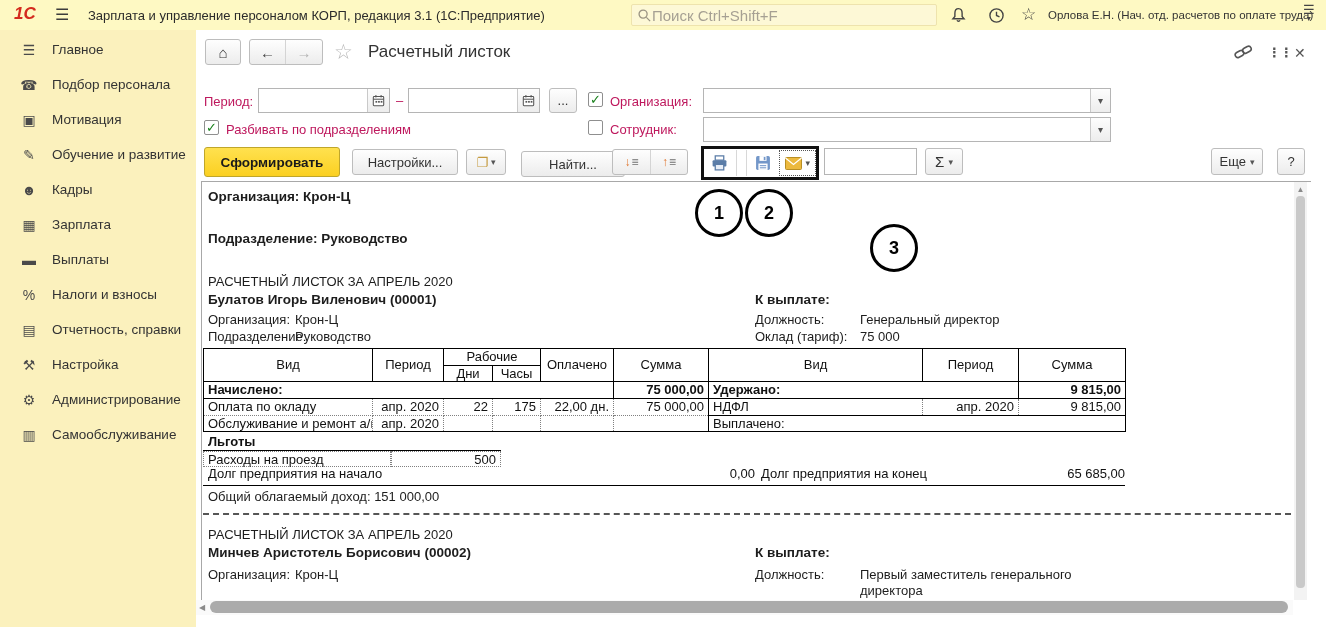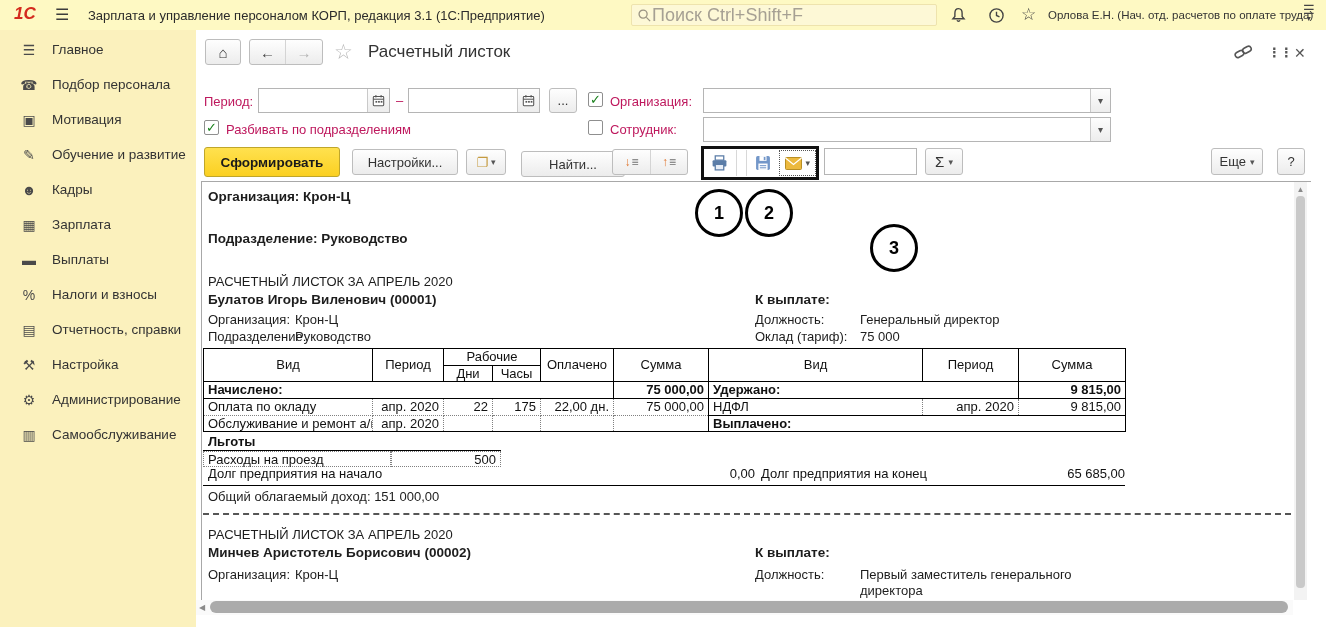--- a/index.html
+++ b/index.html
@@ -7,21 +7,21 @@
   body { font-family:"Liberation Sans","DejaVu Sans",sans-serif; background:#fff; }
   #screen { position:relative; width:1326px; height:627px; overflow:hidden; background:#fff; }
   .abs { position:absolute; }
 
   
   .topbar { left:0; top:0; width:1326px; height:30px; background:#fef9c3; }
   .logo { left:14px; top:4px; font-size:17px; font-weight:bold; font-style:italic; color:#d42b1e; }
   .hamburger { left:55px; top:5px; font-size:16px; color:#3c3c3c; cursor:pointer; }
   .app-title { left:88px; top:8px; font-size:13px; color:#2b2b2b; white-space:nowrap; }
   .search { left:631px; top:4px; width:306px; height:22px; background:#fdf8d6; border:1px solid #eee3ad; border-radius:2px; display:flex; align-items:center; padding-left:5px; }
-  .search input { border:none; outline:none; background:transparent; font-size:18px; color:#555; width:260px; font-family:inherit; }
+  .search input { border:none; outline:none; background:transparent; font-size:15px; color:#555; width:260px; font-family:inherit; }
   .search input::placeholder { color:#a6a093; }
   .tb-ico { color:#444; }
   .user { left:1048px; top:9px; font-size:11.5px; color:#333; white-space:nowrap; }
   .svc-menu { left:1303px; top:5px; font-size:13px; color:#444; line-height:9px; text-align:center; cursor:pointer; }
 
   
   .sidebar { left:0; top:30px; width:196px; height:597px; background:#fbf1bd; padding-top:2px; }
   .sb-item { display:flex; align-items:center; height:35px; padding-left:17px; cursor:pointer; }
   .sb-ico { width:24px; font-size:14px; color:#4a4a4a; text-align:center; margin-right:11px; flex:none; }
   .sb-lbl { font-size:13.5px; color:#333; white-space:nowrap; }
@@ -71,21 +71,21 @@
   .rbold { font-weight:bold; font-size:13.5px; }
 
   table.pay { border-collapse:collapse; table-layout:fixed; font-size:13px; line-height:1.05; border:1px solid #000; }
   table.pay td { padding:1px 4px; overflow:hidden; white-space:nowrap; color:#111; }
   tr.h1 td, tr.h2 td { border:1px solid #000; text-align:center; height:16px; }
   tr.sumrow td { border:1px solid #000; font-weight:bold; height:15px; }
   tr.det td { border:1px dotted #808080; height:15px; }
   td.hl { text-align:left; }
   td.n { text-align:right; }
   td.bl { border-left:1px solid #000 !important; }
-  td.solid { border:1px solid #000 !important; font-weight:bold; }
+  td.solid { border:1px solid #000 !important; font-weight:normal; }
 
   .benefits { left:203px; top:434px; width:298px; font-size:13px; color:#111; }
   .ben-title { font-weight:bold; padding:0 0 1px 5px; border-bottom:1px solid #000; }
   .ben-row { display:flex; }
   .ben-row span { border:1px dotted #808080; padding:0 4px; height:16px; }
   .ben-name { width:188px; }
   .ben-val { width:110px; text-align:right; }
 
   .debt { left:203px; top:466px; width:922px; display:flex; font-size:13px; color:#111; border-bottom:1px solid #000; padding-bottom:4px; }
   .debt .dl { width:552px; display:flex; justify-content:space-between; padding-left:5px; }

